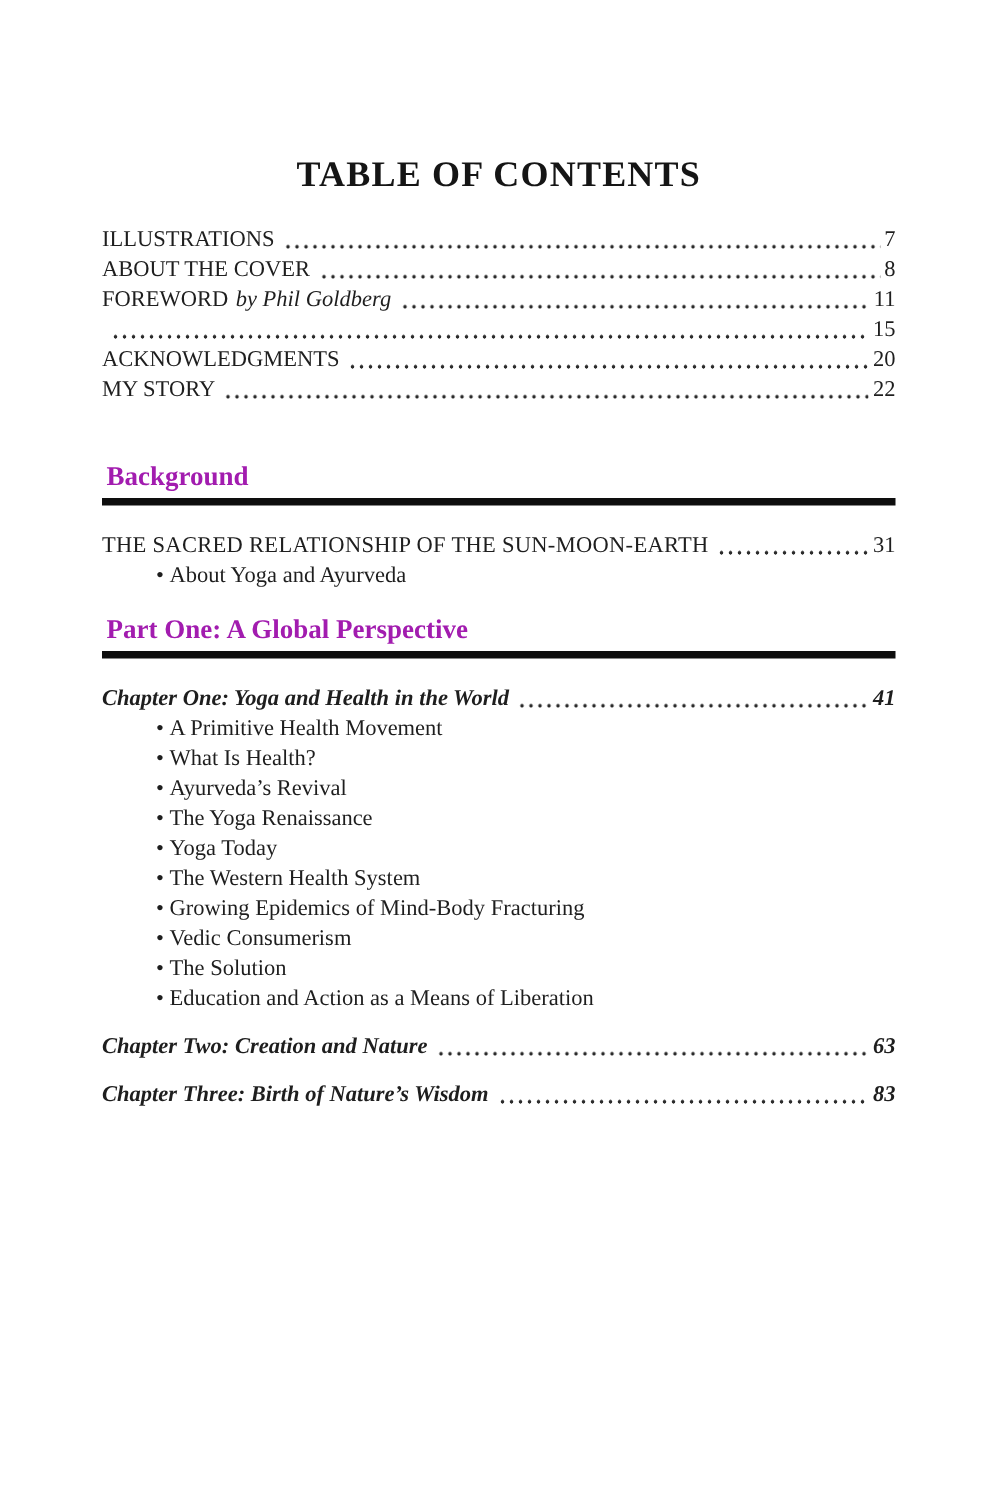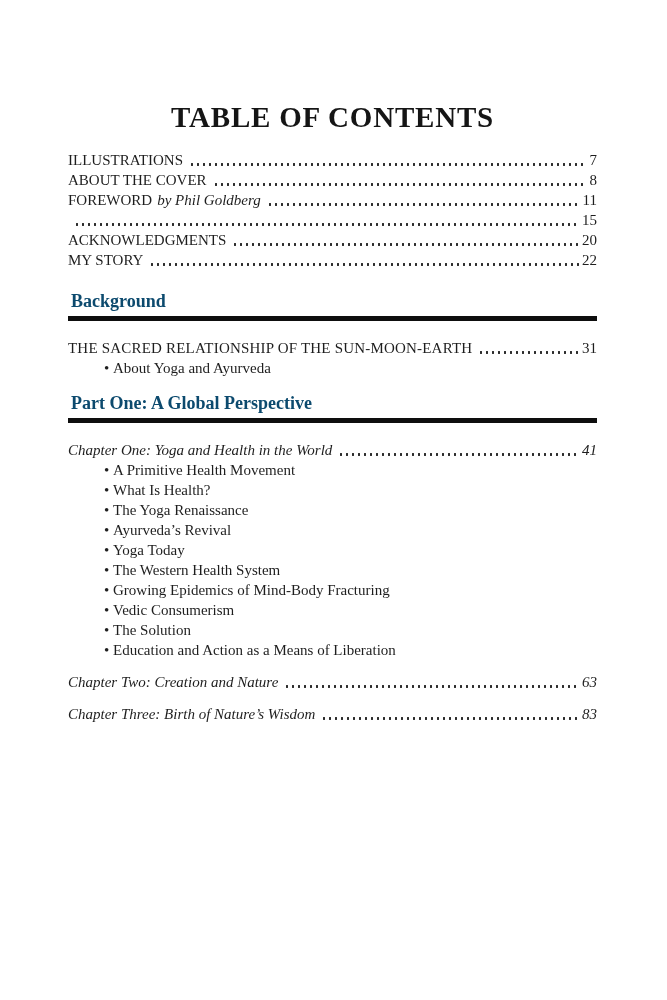--- a/index.html
+++ b/index.html
@@ -12,21 +12,21 @@
     -webkit-font-smoothing: antialiased;
     overflow: hidden;
   }
   .page {
     box-sizing: border-box;
     width: 667px; height: 1000px;
     padding: 102px 70px 0 68px;
   }
   h1.toc-title {
     margin: 0 0 18px 0;
-    font-size: 29px;
+    font-size: 24px;
     font-weight: bold;
     line-height: 30px;
     text-align: center;
     letter-spacing: 0.8px;
     color: #151515;
   }
   
   .row {
     display: flex;
     align-items: flex-end;
@@ -39,36 +39,36 @@
     flex: 1 1 auto;
     height: 3px;
     margin: 0 3px 4px 6px;
     background-image: radial-gradient(circle, #2b2b2b 1.1px, rgba(0,0,0,0) 1.4px);
     background-size: 6px 3px;
     background-repeat: repeat-x;
     background-position: left bottom;
   }
   .pagenum { flex: 0 0 auto; text-align: right; }
   
-  .front-matter { margin-bottom: 20px; }
+  .front-matter { margin-bottom: 36px; }
   
   .toc-section { margin-top: 0; }
   .toc-section + .toc-section { margin-top: 14px; }
   h2.sec-heading {
     margin: 0 0 17px 0;
     padding: 0 0 4px 3px;
     font-size: 18px;
     font-weight: bold;
     line-height: 22px;
-    color: #0c4a6e;
+    color: #a21caf;
     border-bottom: 5px solid #0e0e0e;
   }
   .entry-group + .entry-group { margin-top: 12px; }
   .style-chapter .entry-text,
-  .style-chapter .pagenum { font-style: italic; font-weight: normal; }
+  .style-chapter .pagenum { font-style: italic; font-weight: bold; }
   .style-caps .entry-text { letter-spacing: 0.2px; }
   ul.subitems {
     list-style: none;
     margin: 0; padding: 0 0 0 36px;
   }
   ul.subitems li {
     line-height: 20px;
   }
   ul.subitems li::before { content: "\2022\00a0"; }
 </style>
@@ -129,22 +129,22 @@
     <div class="sec-entries">
           <div class="entry-group">
     <div class="row style-chapter">
     <span class="entry-text"><span class="t-main">Chapter One: Yoga and Health in the World</span></span>
     <span class="dots"></span>
     <span class="pagenum">41</span>
   </div>
             <ul class="subitems">
               <li>A Primitive Health Movement</li>
               <li>What Is Health?</li>
+              <li>Ayurveda’s Revival</li>
               <li>The Yoga Renaissance</li>
-              <li>Ayurveda’s Revival</li>
               <li>Yoga Today</li>
               <li>The Western Health System</li>
               <li>Growing Epidemics of Mind-Body Fracturing</li>
               <li>Vedic Consumerism</li>
               <li>The Solution</li>
               <li>Education and Action as a Means of Liberation</li>
             </ul>
   </div>
           <div class="entry-group">
     <div class="row style-chapter">

